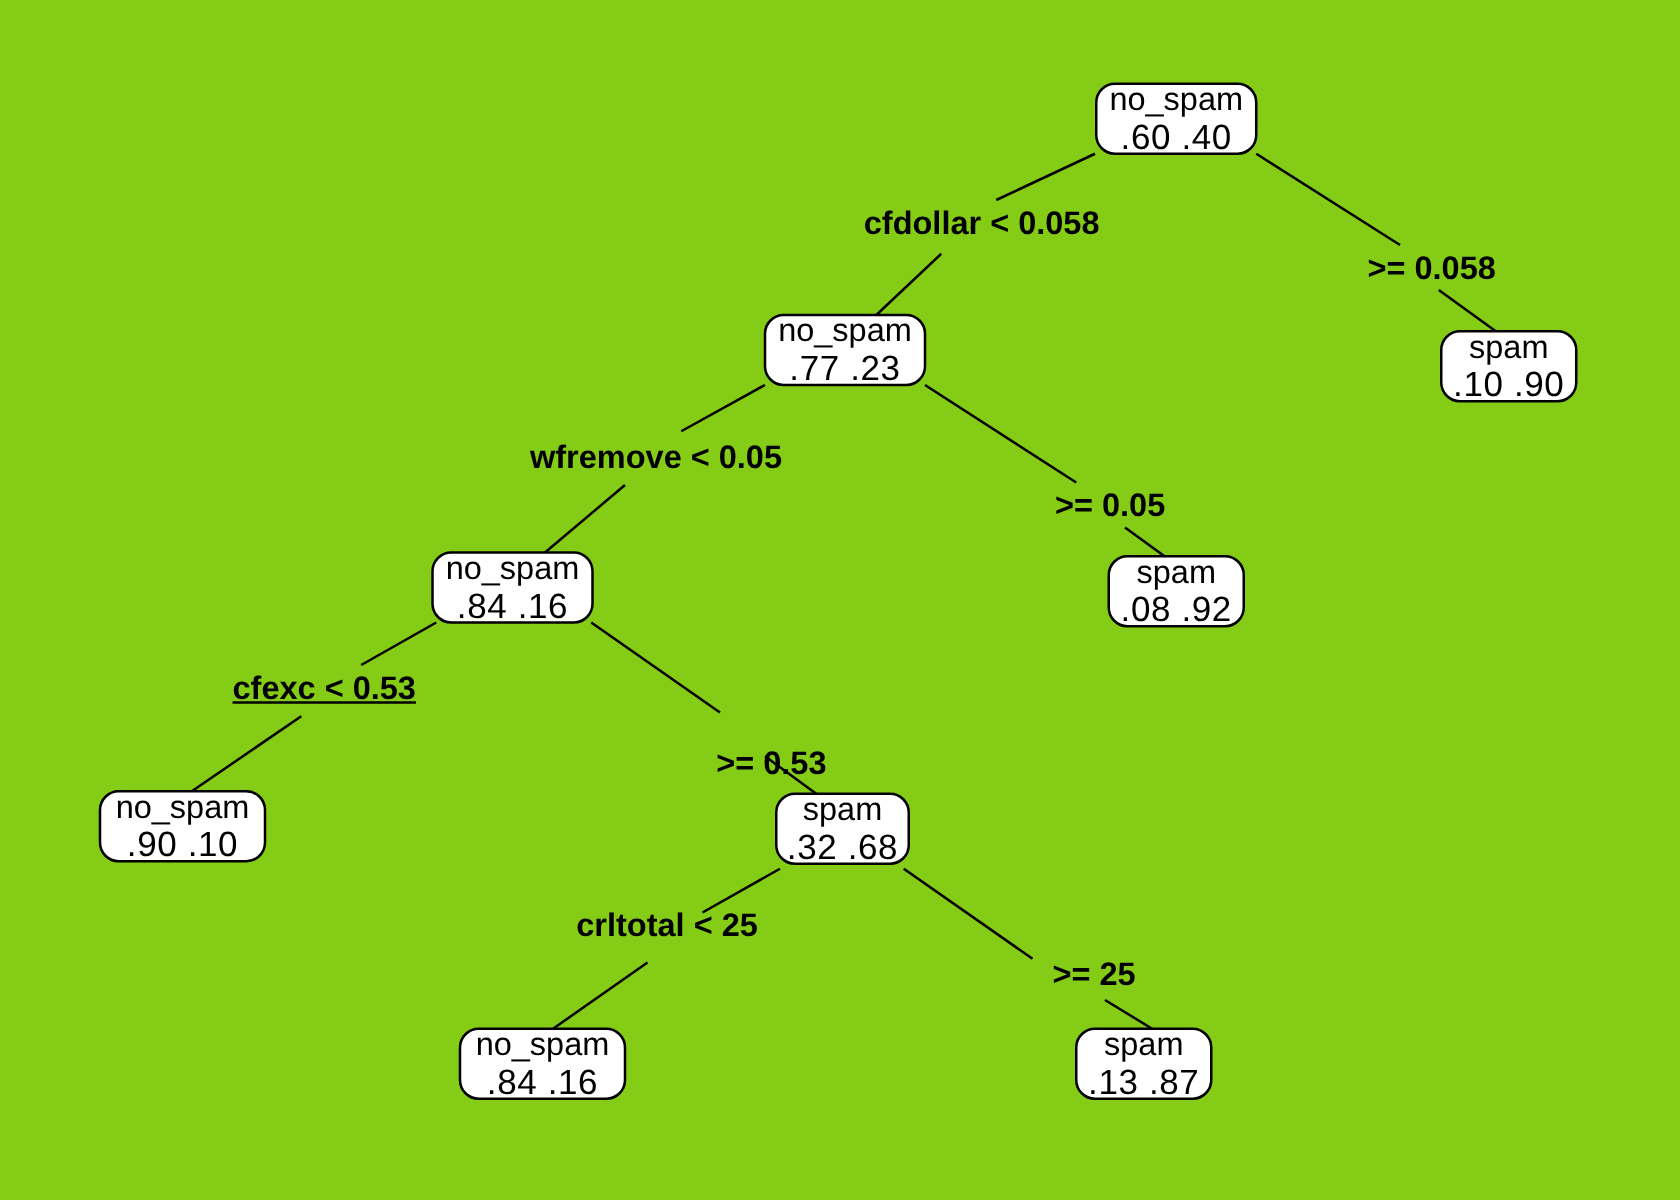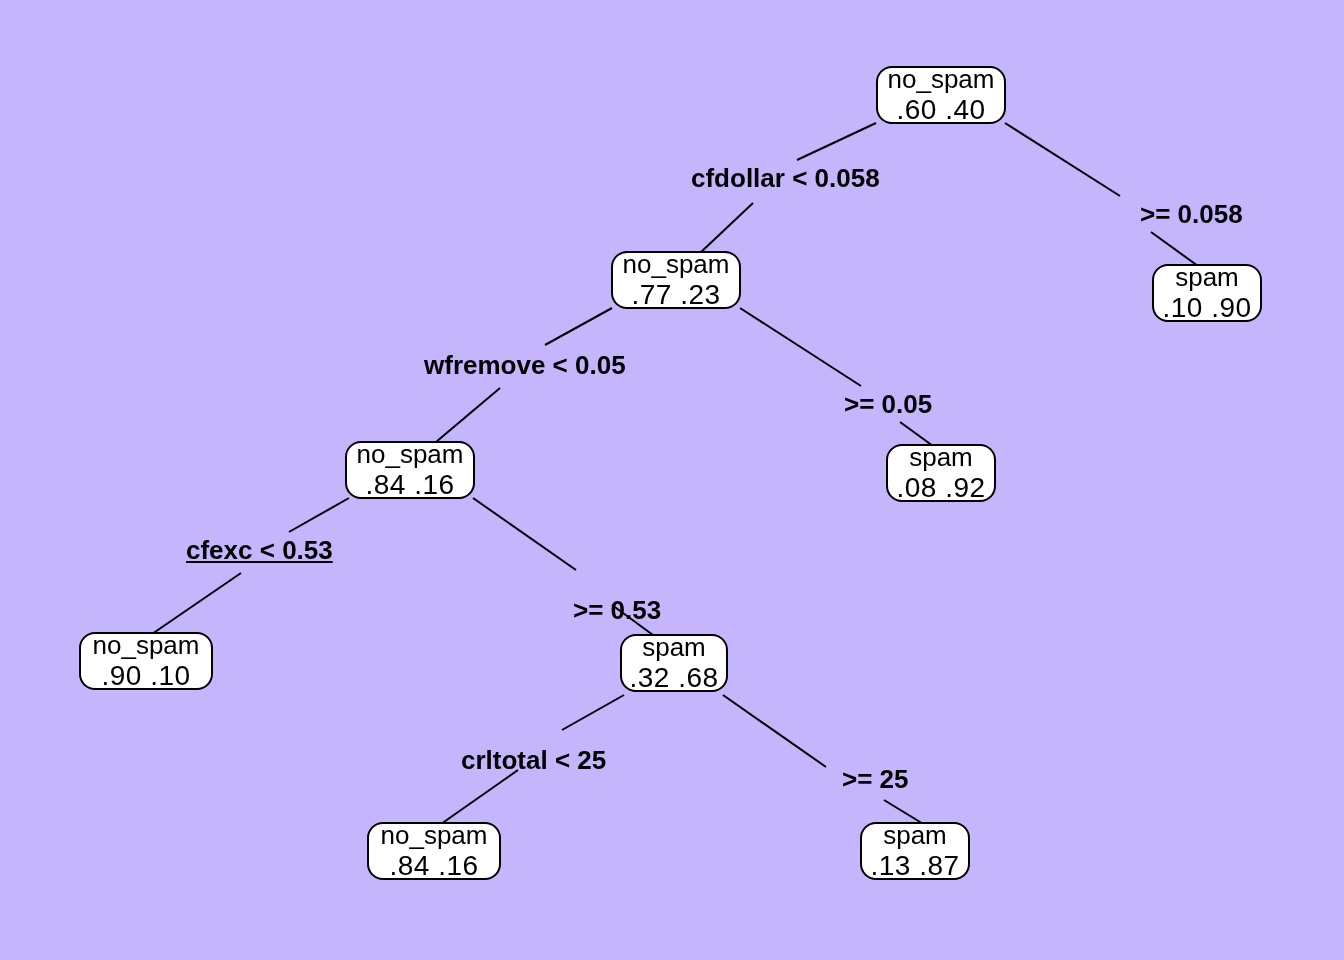--- a/index.html
+++ b/index.html
@@ -4,21 +4,21 @@
 <style>
   html, body {
     margin: 0;
     padding: 0;
     background: #ffffff;
   }
   #canvas {
     position: relative;
     width: 1344px;
     height: 960px;
-    background: #c4b5fd;
+    background: #84cc16;
     font-family: "Liberation Sans", sans-serif;
     overflow: hidden;
   }
   #edges {
     position: absolute;
     left: 0;
     top: 0;
     width: 1344px;
     height: 960px;
   }
@@ -127,27 +127,27 @@
     <div class="node-probs">.84  .16</div>
   </div>
 
   <div class="node" style="left:860px; top:822px; width:110px; height:58px;">
     <div class="node-class">spam</div>
     <div class="node-probs">.13  .87</div>
   </div>
 
   <div class="edge-label" style="left:691px; top:163px;">cfdollar &lt; 0.058</div>
 
-  <div class="edge-label" style="left:1140px; top:199px;">&gt;= 0.058</div>
+  <div class="edge-label" style="left:1094px; top:199px;">&gt;= 0.058</div>
 
   <div class="edge-label" style="left:424px; top:350px;">wfremove &lt; 0.05</div>
 
   <div class="edge-label" style="left:844px; top:389px;">&gt;= 0.05</div>
 
   <div class="edge-label" style="left:186px; top:535px;text-decoration:underline;">cfexc &lt; 0.53</div>
 
   <div class="edge-label" style="left:573px; top:575px;margin-top:20px;">&gt;= 0.53</div>
 
-  <div class="edge-label" style="left:461px; top:725px;margin-top:20px;">crltotal &lt; 25</div>
+  <div class="edge-label" style="left:461px; top:725px;">crltotal &lt; 25</div>
 
   <div class="edge-label" style="left:842px; top:764px;">&gt;= 25</div>
 
 </div>
 
 </body></html>

